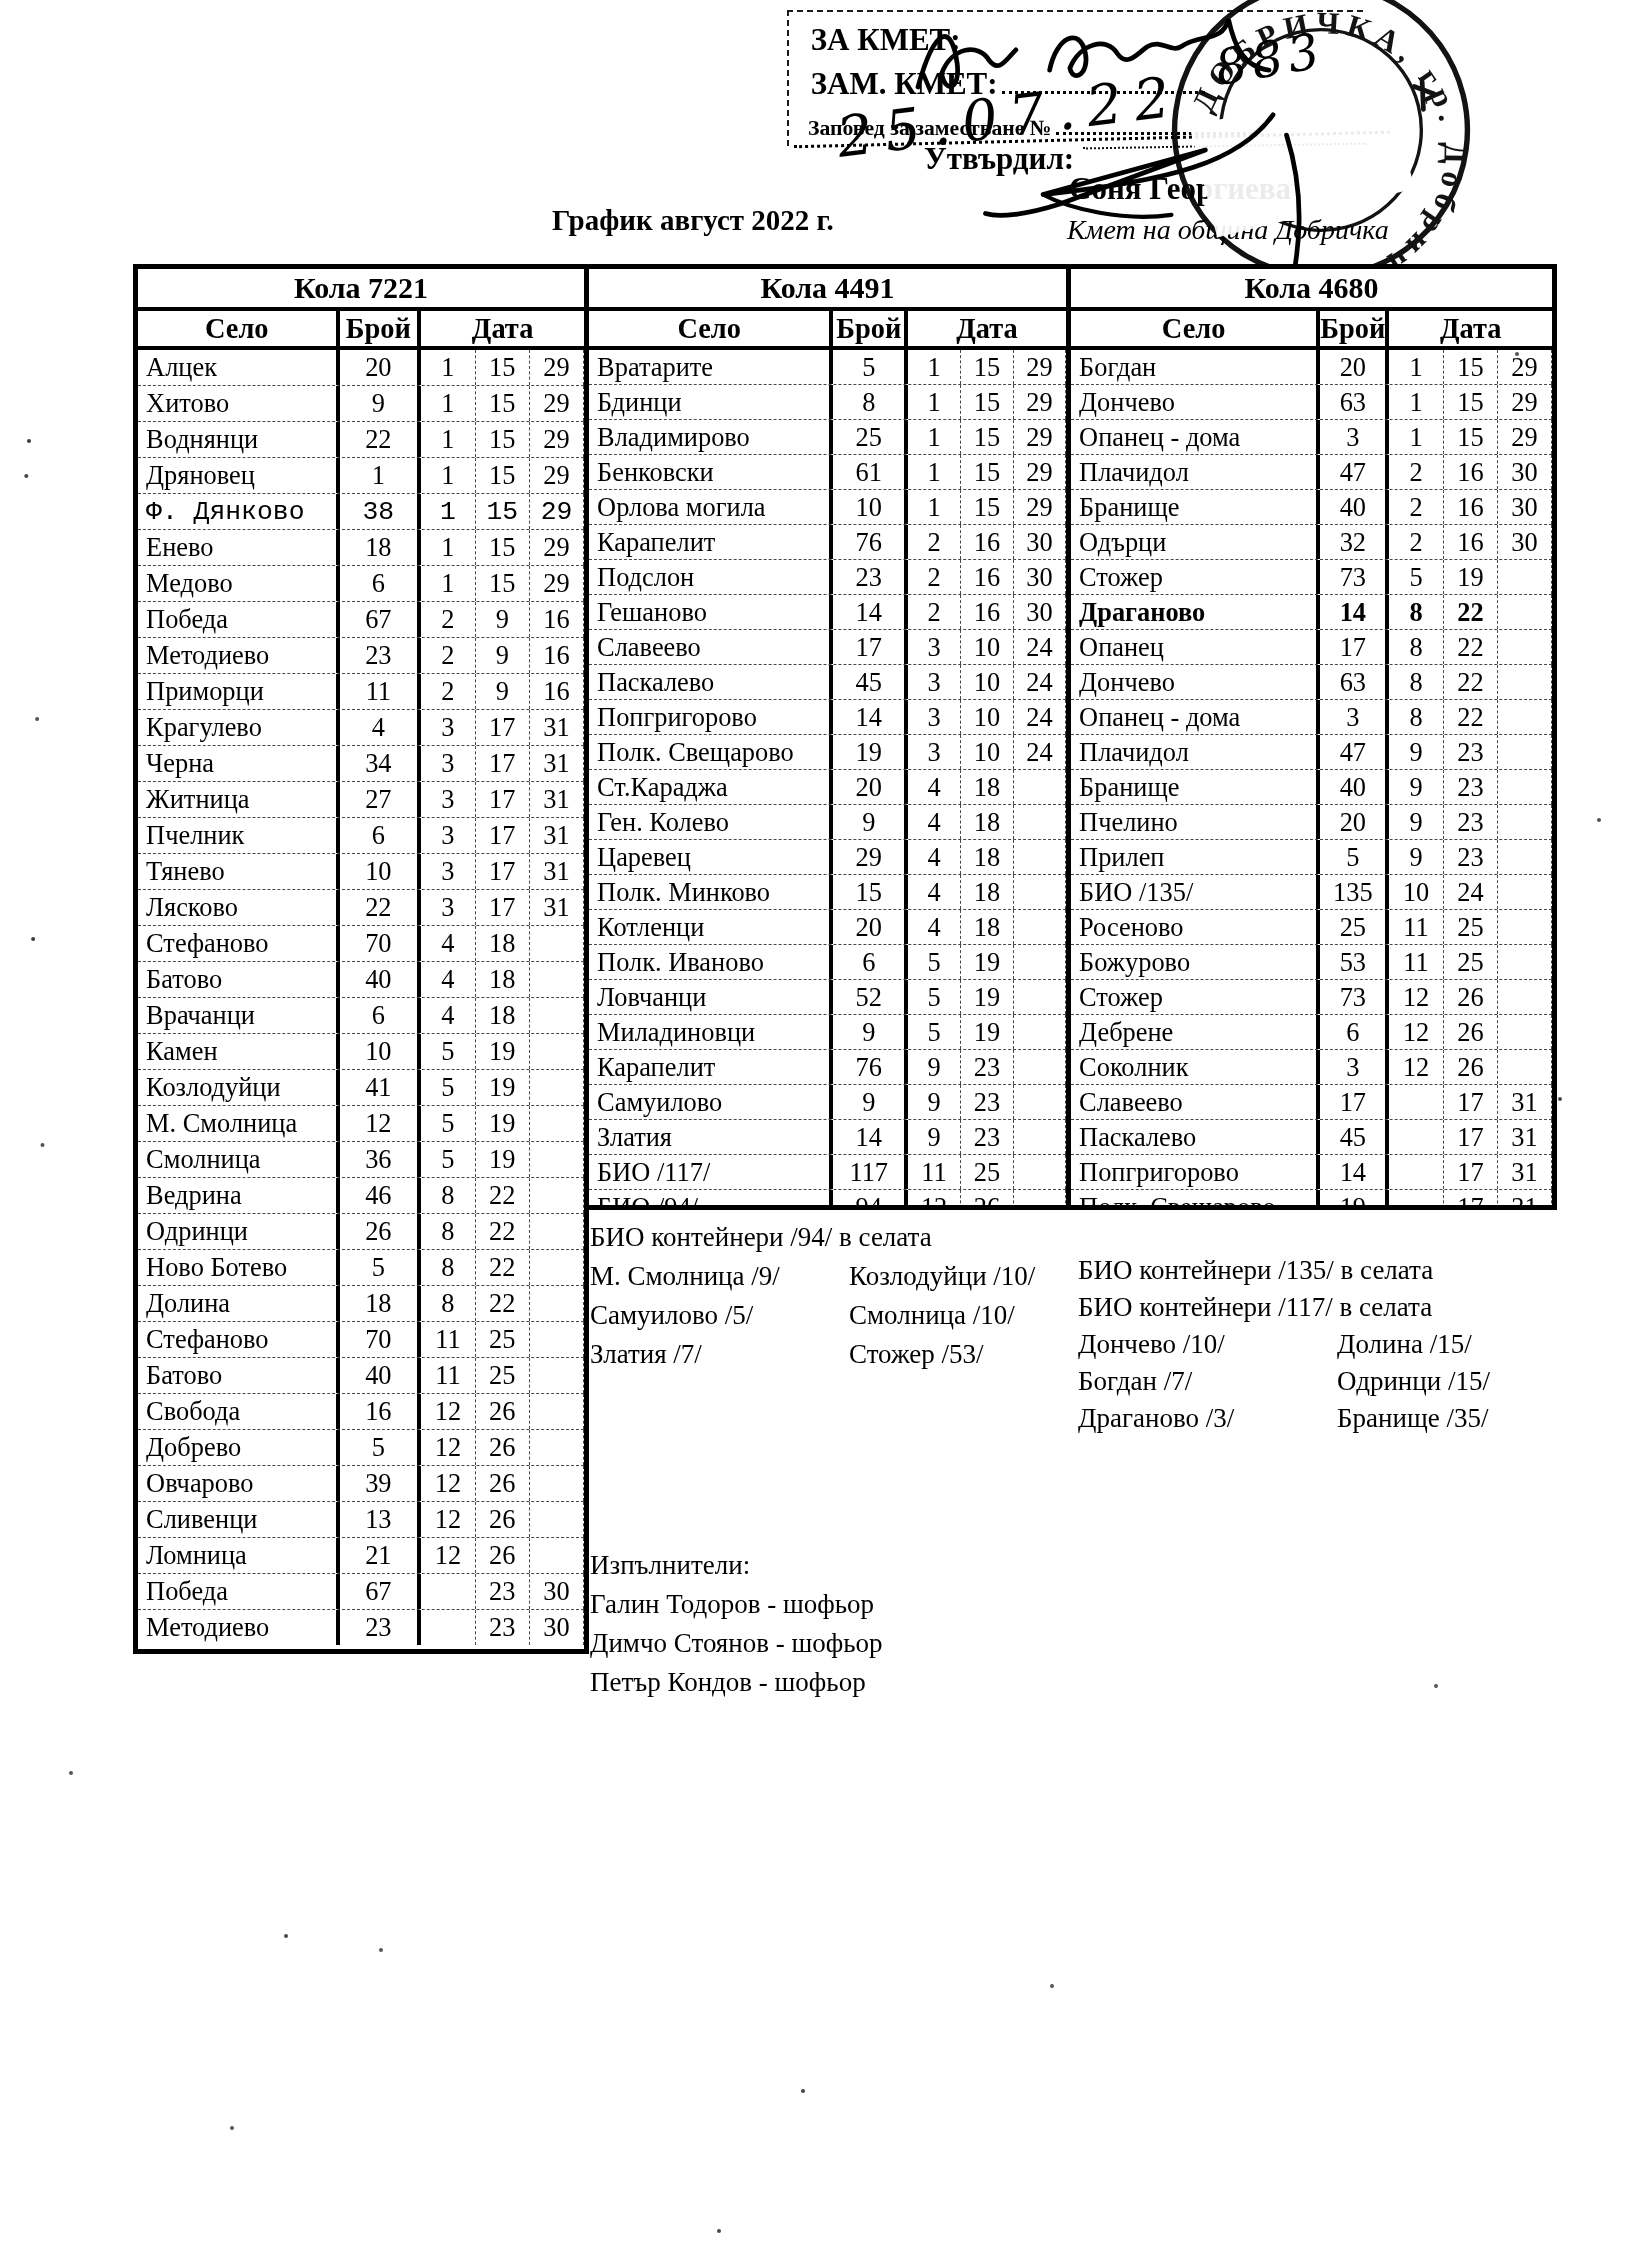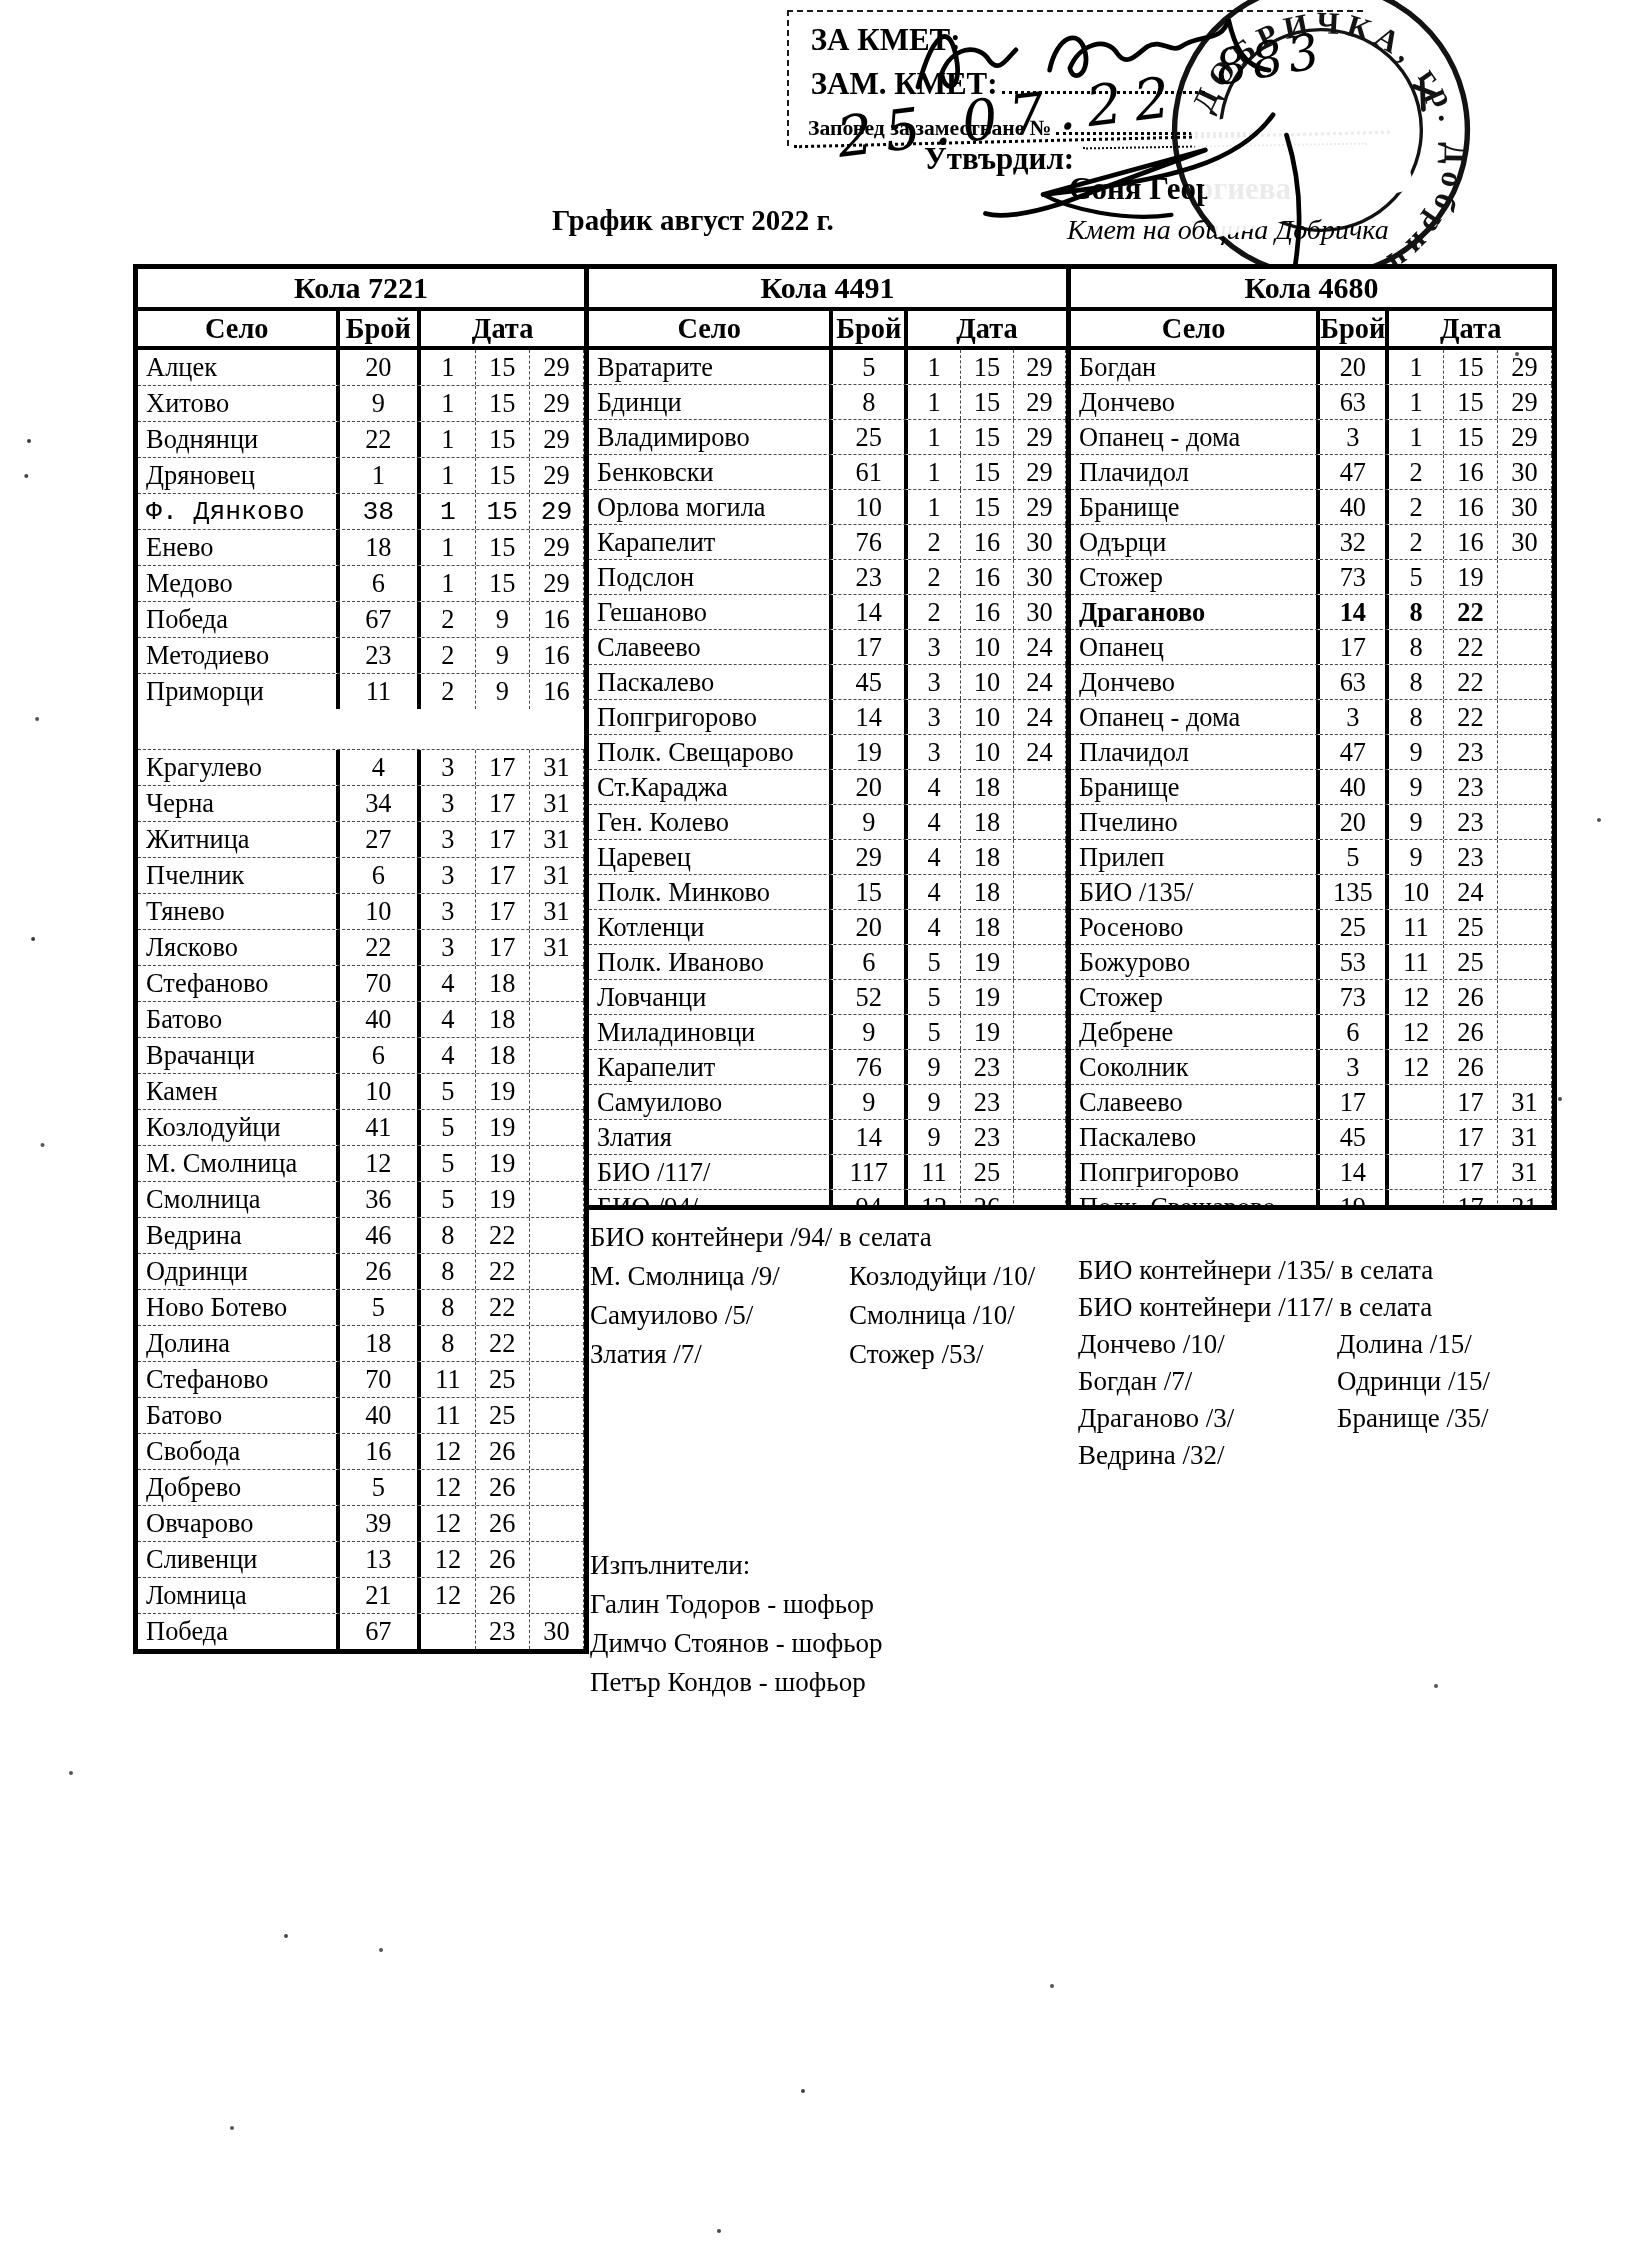--- a/index.html
+++ b/index.html
@@ -177,21 +177,21 @@
           <div class="cell c-date">9</div>
           <div class="cell c-date">16</div>
         </div>
         <div class="trow" style="grid-template-columns: 44.3% 19.2% 12.2% 12.2% auto; height: 35px;">
           <div class="cell c-selo">Приморци</div>
           <div class="cell c-broj">11</div>
           <div class="cell c-date">2</div>
           <div class="cell c-date">9</div>
           <div class="cell c-date">16</div>
         </div>
-        <div class="trow" style="grid-template-columns: 44.3% 19.2% 12.2% 12.2% auto; height: 35px; margin-top: 40px;">
+        <div class="trow" style="grid-template-columns: 44.3% 19.2% 12.2% 12.2% auto; height: 35px;">
           <div class="cell c-selo">Крагулево</div>
           <div class="cell c-broj">4</div>
           <div class="cell c-date">3</div>
           <div class="cell c-date">17</div>
           <div class="cell c-date">31</div>
         </div>
         <div class="trow" style="grid-template-columns: 44.3% 19.2% 12.2% 12.2% auto; height: 35px;">
           <div class="cell c-selo">Черна</div>
           <div class="cell c-broj">34</div>
           <div class="cell c-date">3</div>
@@ -741,21 +741,20 @@
       <div class="note-line"><span class="nc1">Самуилово /5/</span><span>Смолница /10/</span></div>
       <div class="note-line"><span class="nc1">Златия /7/</span><span>Стожер /53/</span></div>
     </div>
 
   <div class="notes notes46">
       <div class="note-head">БИО контейнери /135/ в селата</div>
       <div class="note-head">БИО контейнери /117/ в селата</div>
       <div class="note-line"><span class="nc1">Дончево /10/</span><span>Долина /15/</span></div>
       <div class="note-line"><span class="nc1">Богдан /7/</span><span>Одринци /15/</span></div>
       <div class="note-line"><span class="nc1">Драганово /3/</span><span>Бранище /35/</span></div>
-      <div class="note-line"><span class="nc1">Ведрина /32/</span><span></span></div>
     </div>
 
   <div class="execs">
       <div class="exec-head">Изпълнители:</div>
       <div class="exec-line">Галин Тодоров - шофьор</div>
       <div class="exec-line">Димчо Стоянов - шофьор</div>
       <div class="exec-line">Петър Кондов - шофьор</div>
     </div>
 
   <div class="noise"></div>

